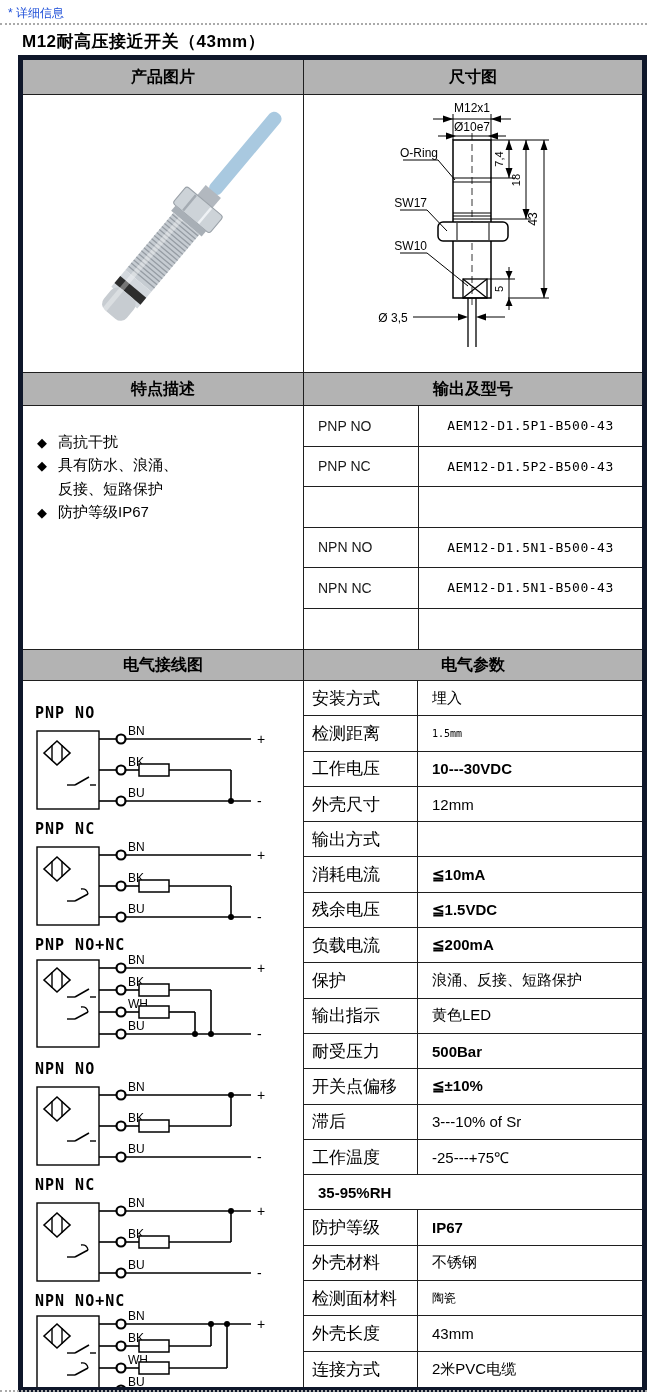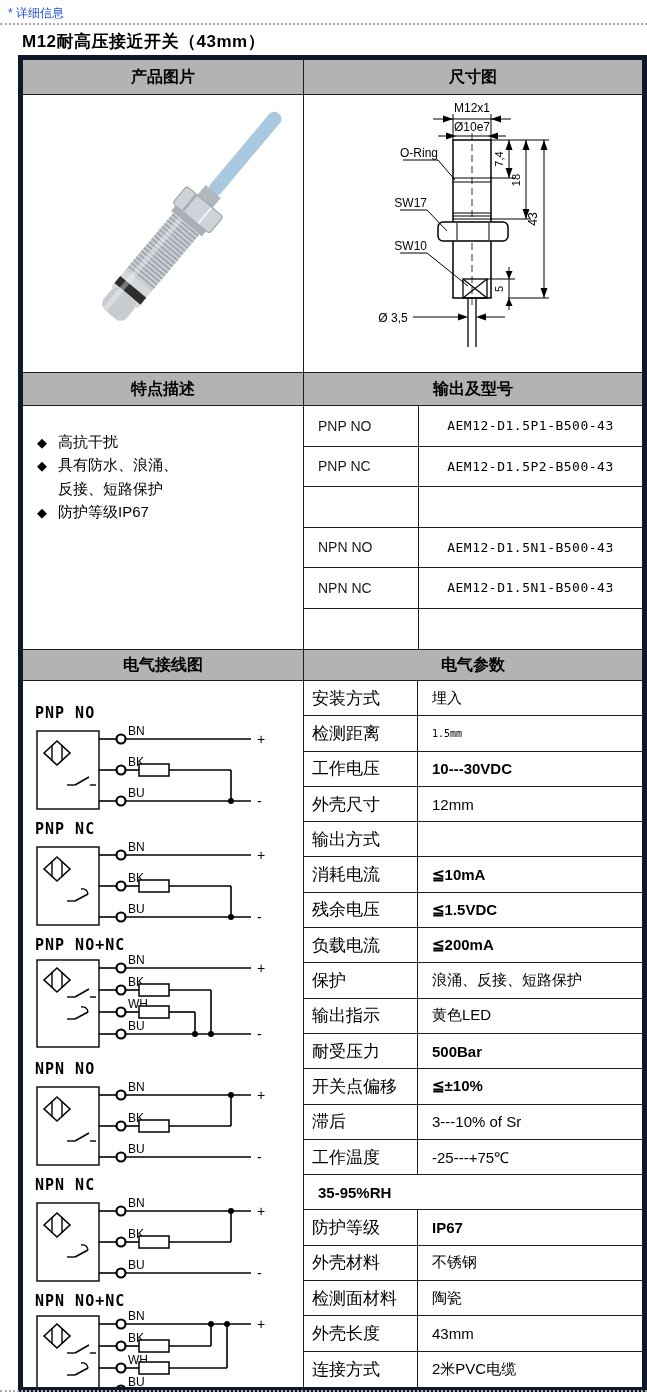--- a/index.html
+++ b/index.html
@@ -27,21 +27,21 @@
   .model-out{border-right:1px solid #1f1f1f;display:flex;align-items:center;padding-left:14px;font-size:14px;color:#1a1a1a}
   .model-num{display:flex;align-items:center;justify-content:center;font-family:"DejaVu Sans Mono",monospace;font-size:13px;letter-spacing:.5px}
   
   .params{display:grid;grid-auto-rows:1fr;height:100%}
   .param-row{display:grid;grid-template-columns:114px 1fr}
   .param-row:not(:last-child){border-bottom:1px solid #1f1f1f}
   .param-label{border-right:1px solid #1f1f1f;display:flex;align-items:center;padding-left:8px;font-size:17px}
   .param-value{display:flex;align-items:center;padding-left:14px;font-size:15px}
   .param-value.bold{font-weight:bold}
   .param-value.mono{font-family:"DejaVu Sans Mono",monospace;font-size:10px}
-  .param-value.small{font-size:15px}
+  .param-value.small{font-size:12px}
   
   .wiring{padding:24px 0 0 12px}
   .wire-block{margin-bottom:6px}
   .wire-title{font-family:"DejaVu Sans Mono",monospace;font-weight:bold;font-size:15px;letter-spacing:1px;line-height:16px;margin-bottom:2px}
   svg text{font-family:"Liberation Sans",sans-serif;fill:#000}
 </style>
 </head>
 <body>
 
 <div class="note">* 详细信息</div>

